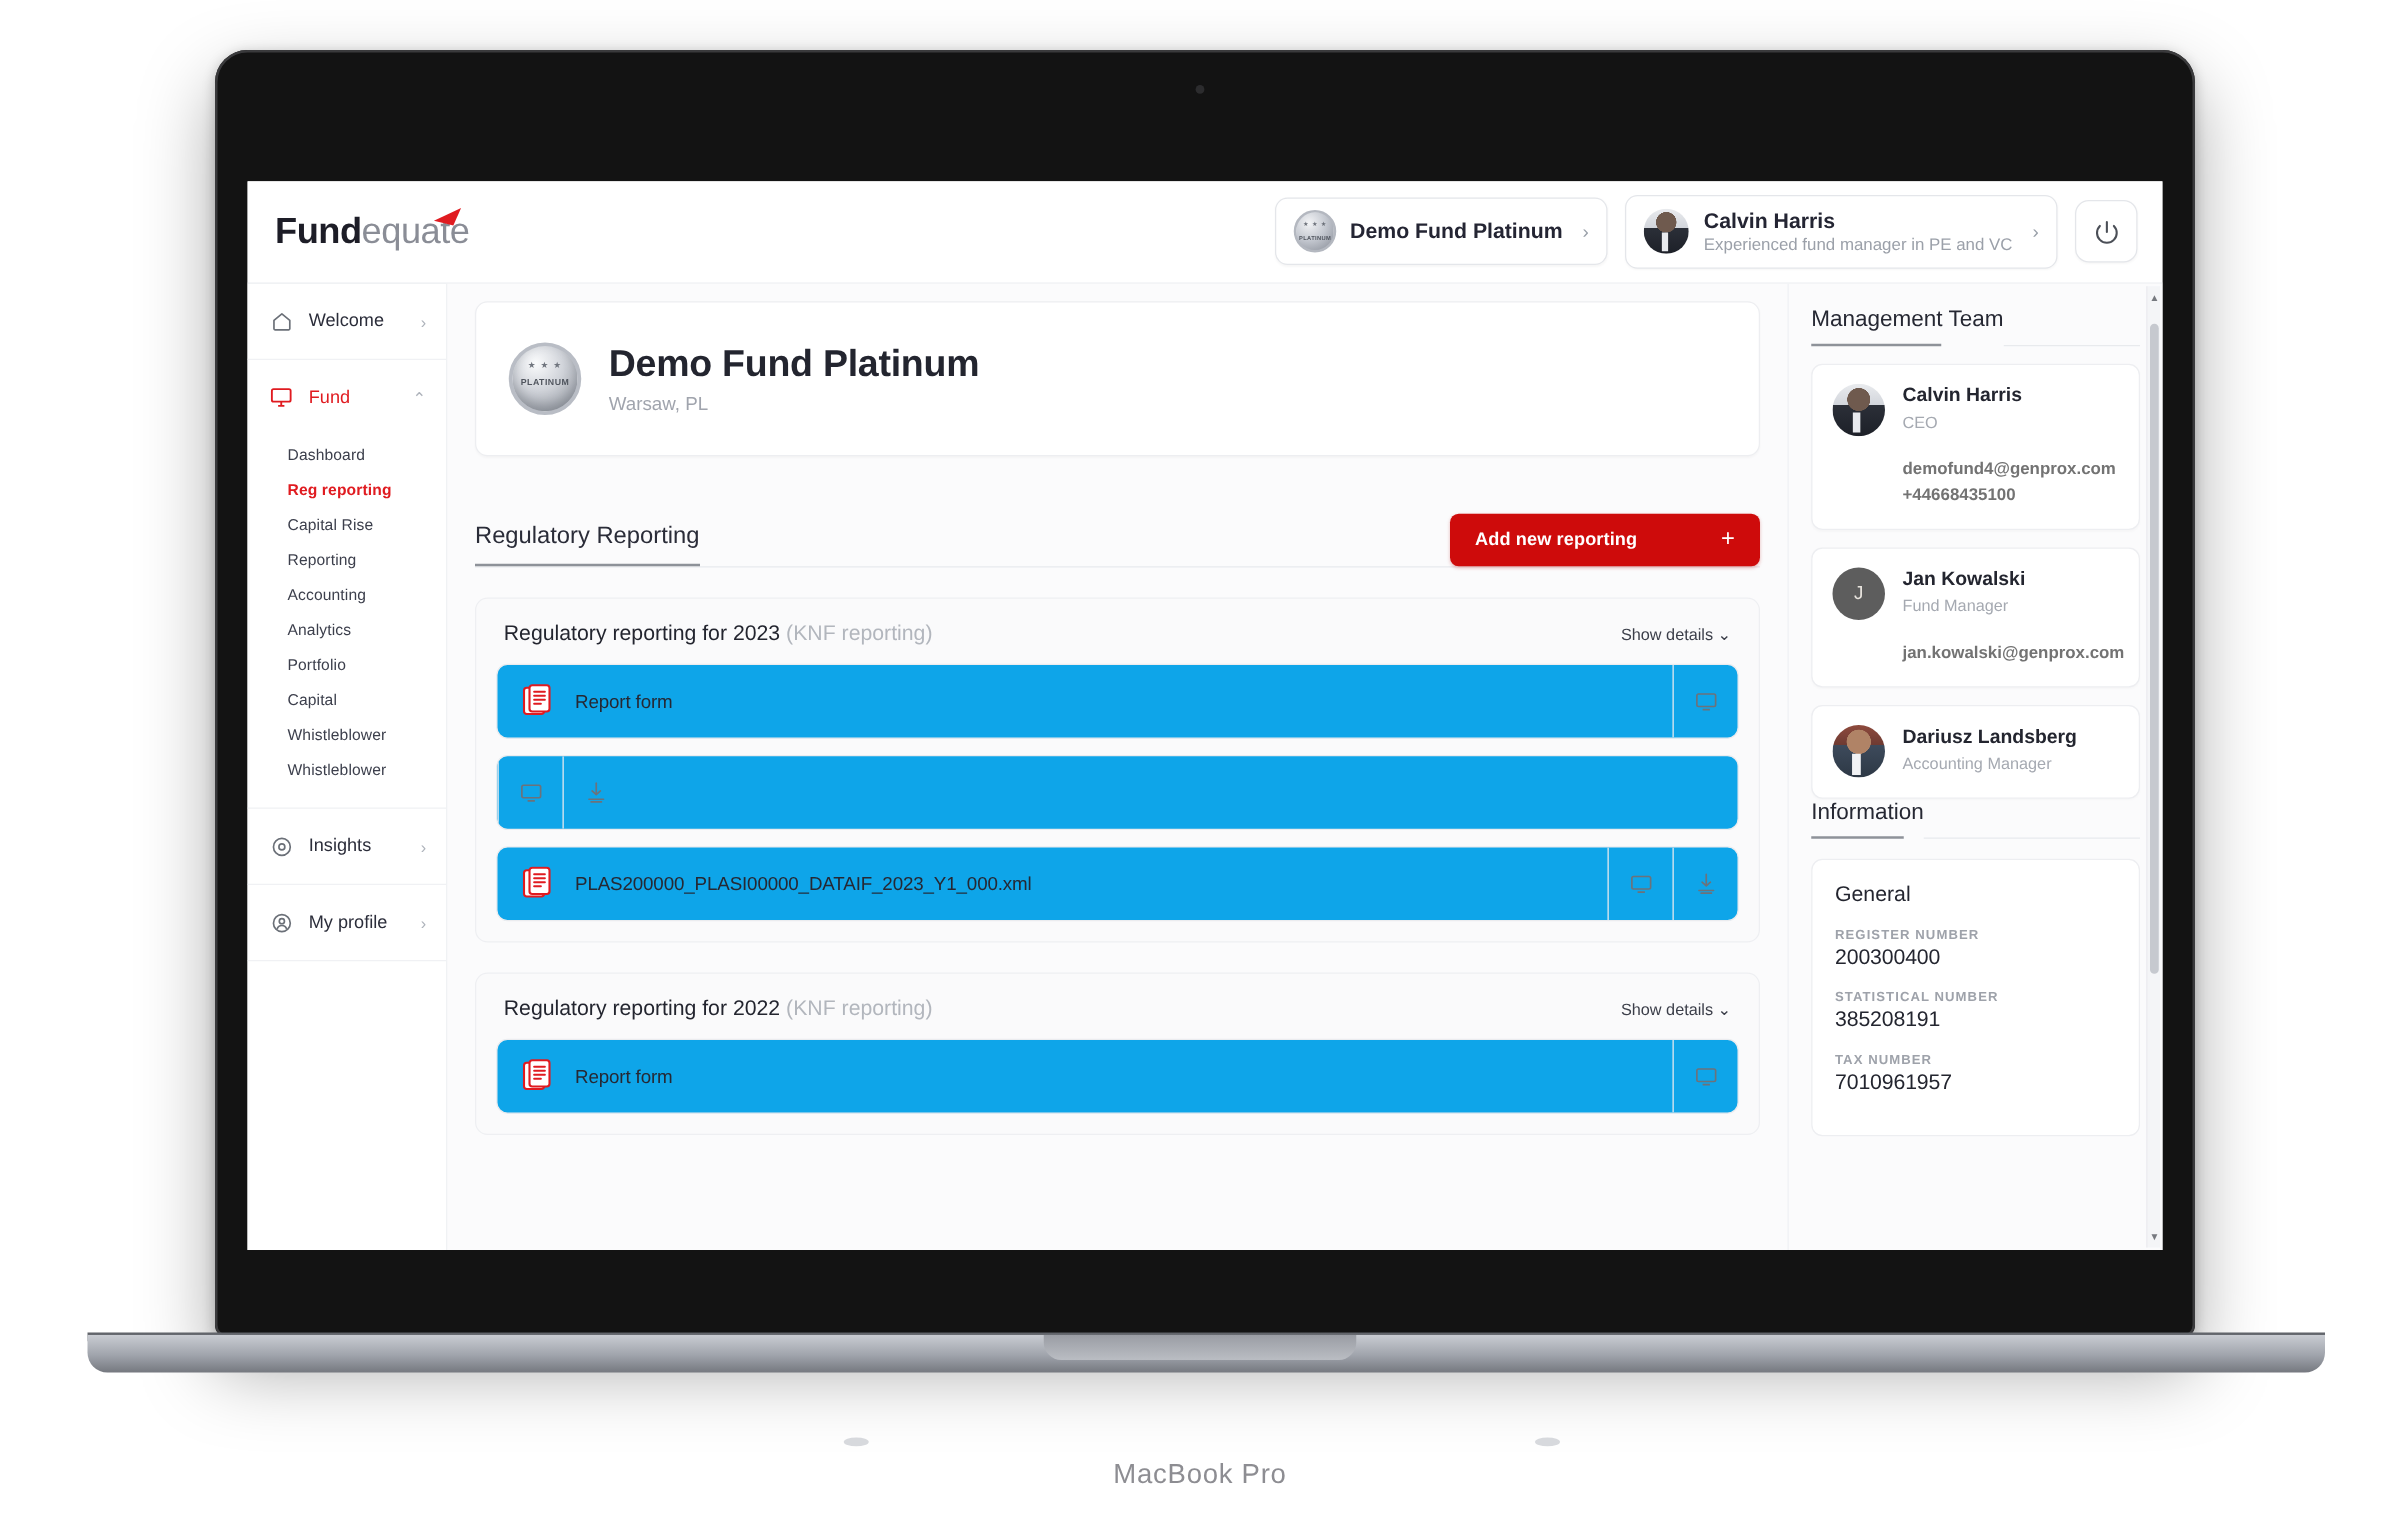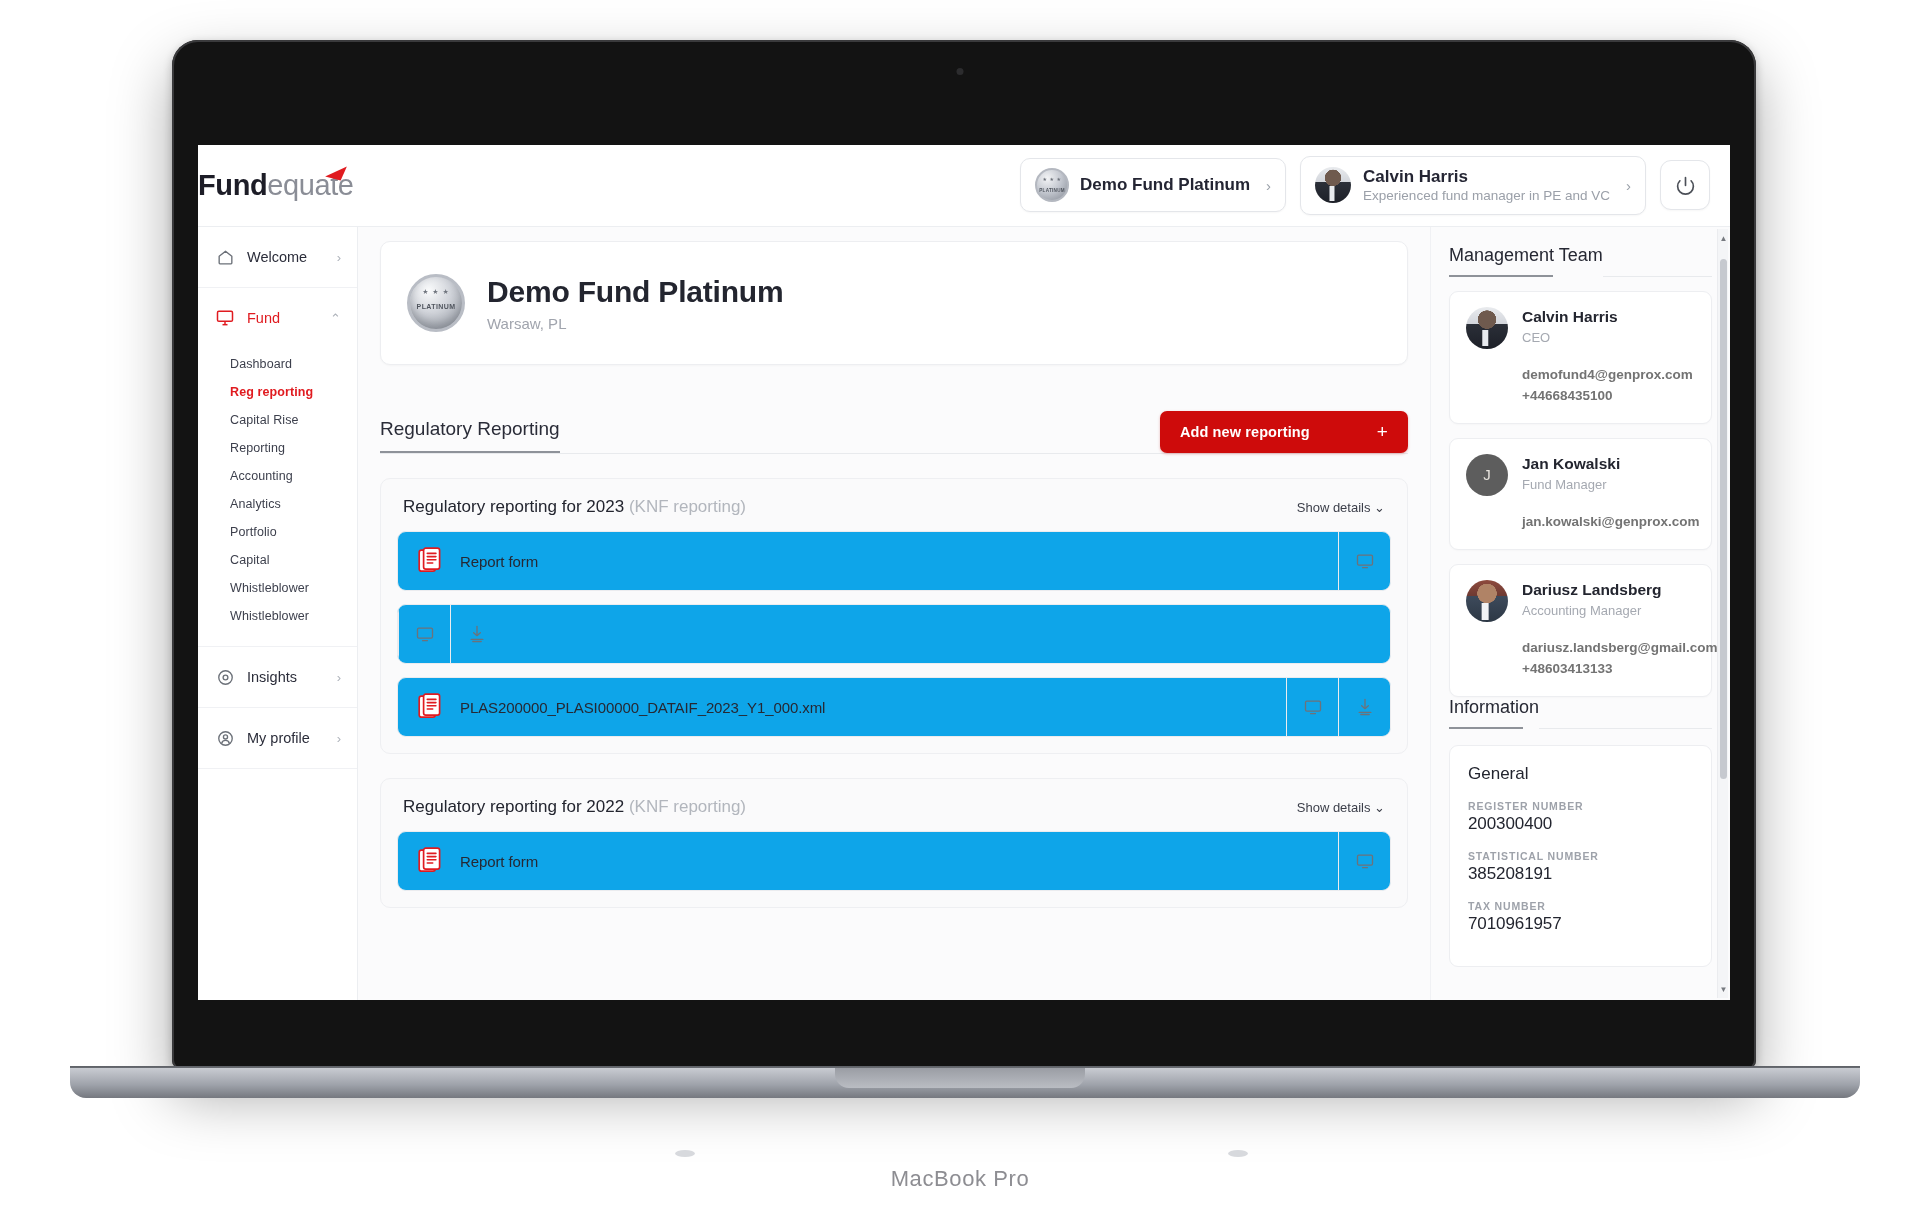--- a/index.html
+++ b/index.html
@@ -67,21 +67,21 @@
     overflow: hidden;
   }
 
   
   .topbar {
     position: relative;
     height: 82px; background: #fff;
     display: flex; align-items: center;
     border-bottom: 1px solid #eceef1;
   }
-  .logo { position: relative; width: 160px; }
+  .logo { margin-left: 22px; position: relative; width: 160px; }
   .logo-text { font-size: 29px; letter-spacing: -0.4px; white-space: nowrap; }
   .logo-text .b { font-weight: 700; color: #1d1d27; }
   .logo-text .t { font-weight: 400; color: #8a8d96; }
   .logo-flag {
     position: absolute; right: 14px; top: -5px;
     width: 0; height: 0;
     border-left: 16px solid transparent;
     border-bottom: 15px solid #e01b20;
     transform: rotate(14deg) skewX(-10deg);
   }
@@ -584,24 +584,20 @@
         </div>
 
         <div class="member-card">
           <div class="member-top">
             <div class="m-avatar photo2"></div>
             <div>
               <div class="m-name">Dariusz Landsberg</div>
               <div class="m-role">Accounting Manager</div>
             </div>
           </div>
-          <div class="m-contact">
-            <div class="m-line">dariusz.landsberg@gmail.com</div>
-            <div class="m-line">+48603413133</div>
-          </div>
         </div>
 
         <div class="panel-head-row" style="">
           <div>
             <div class="panel-title">Information</div>
             <div class="panel-underline" style="width:74px;"></div>
           </div>
           <div class="panel-rule"></div>
         </div>
 

